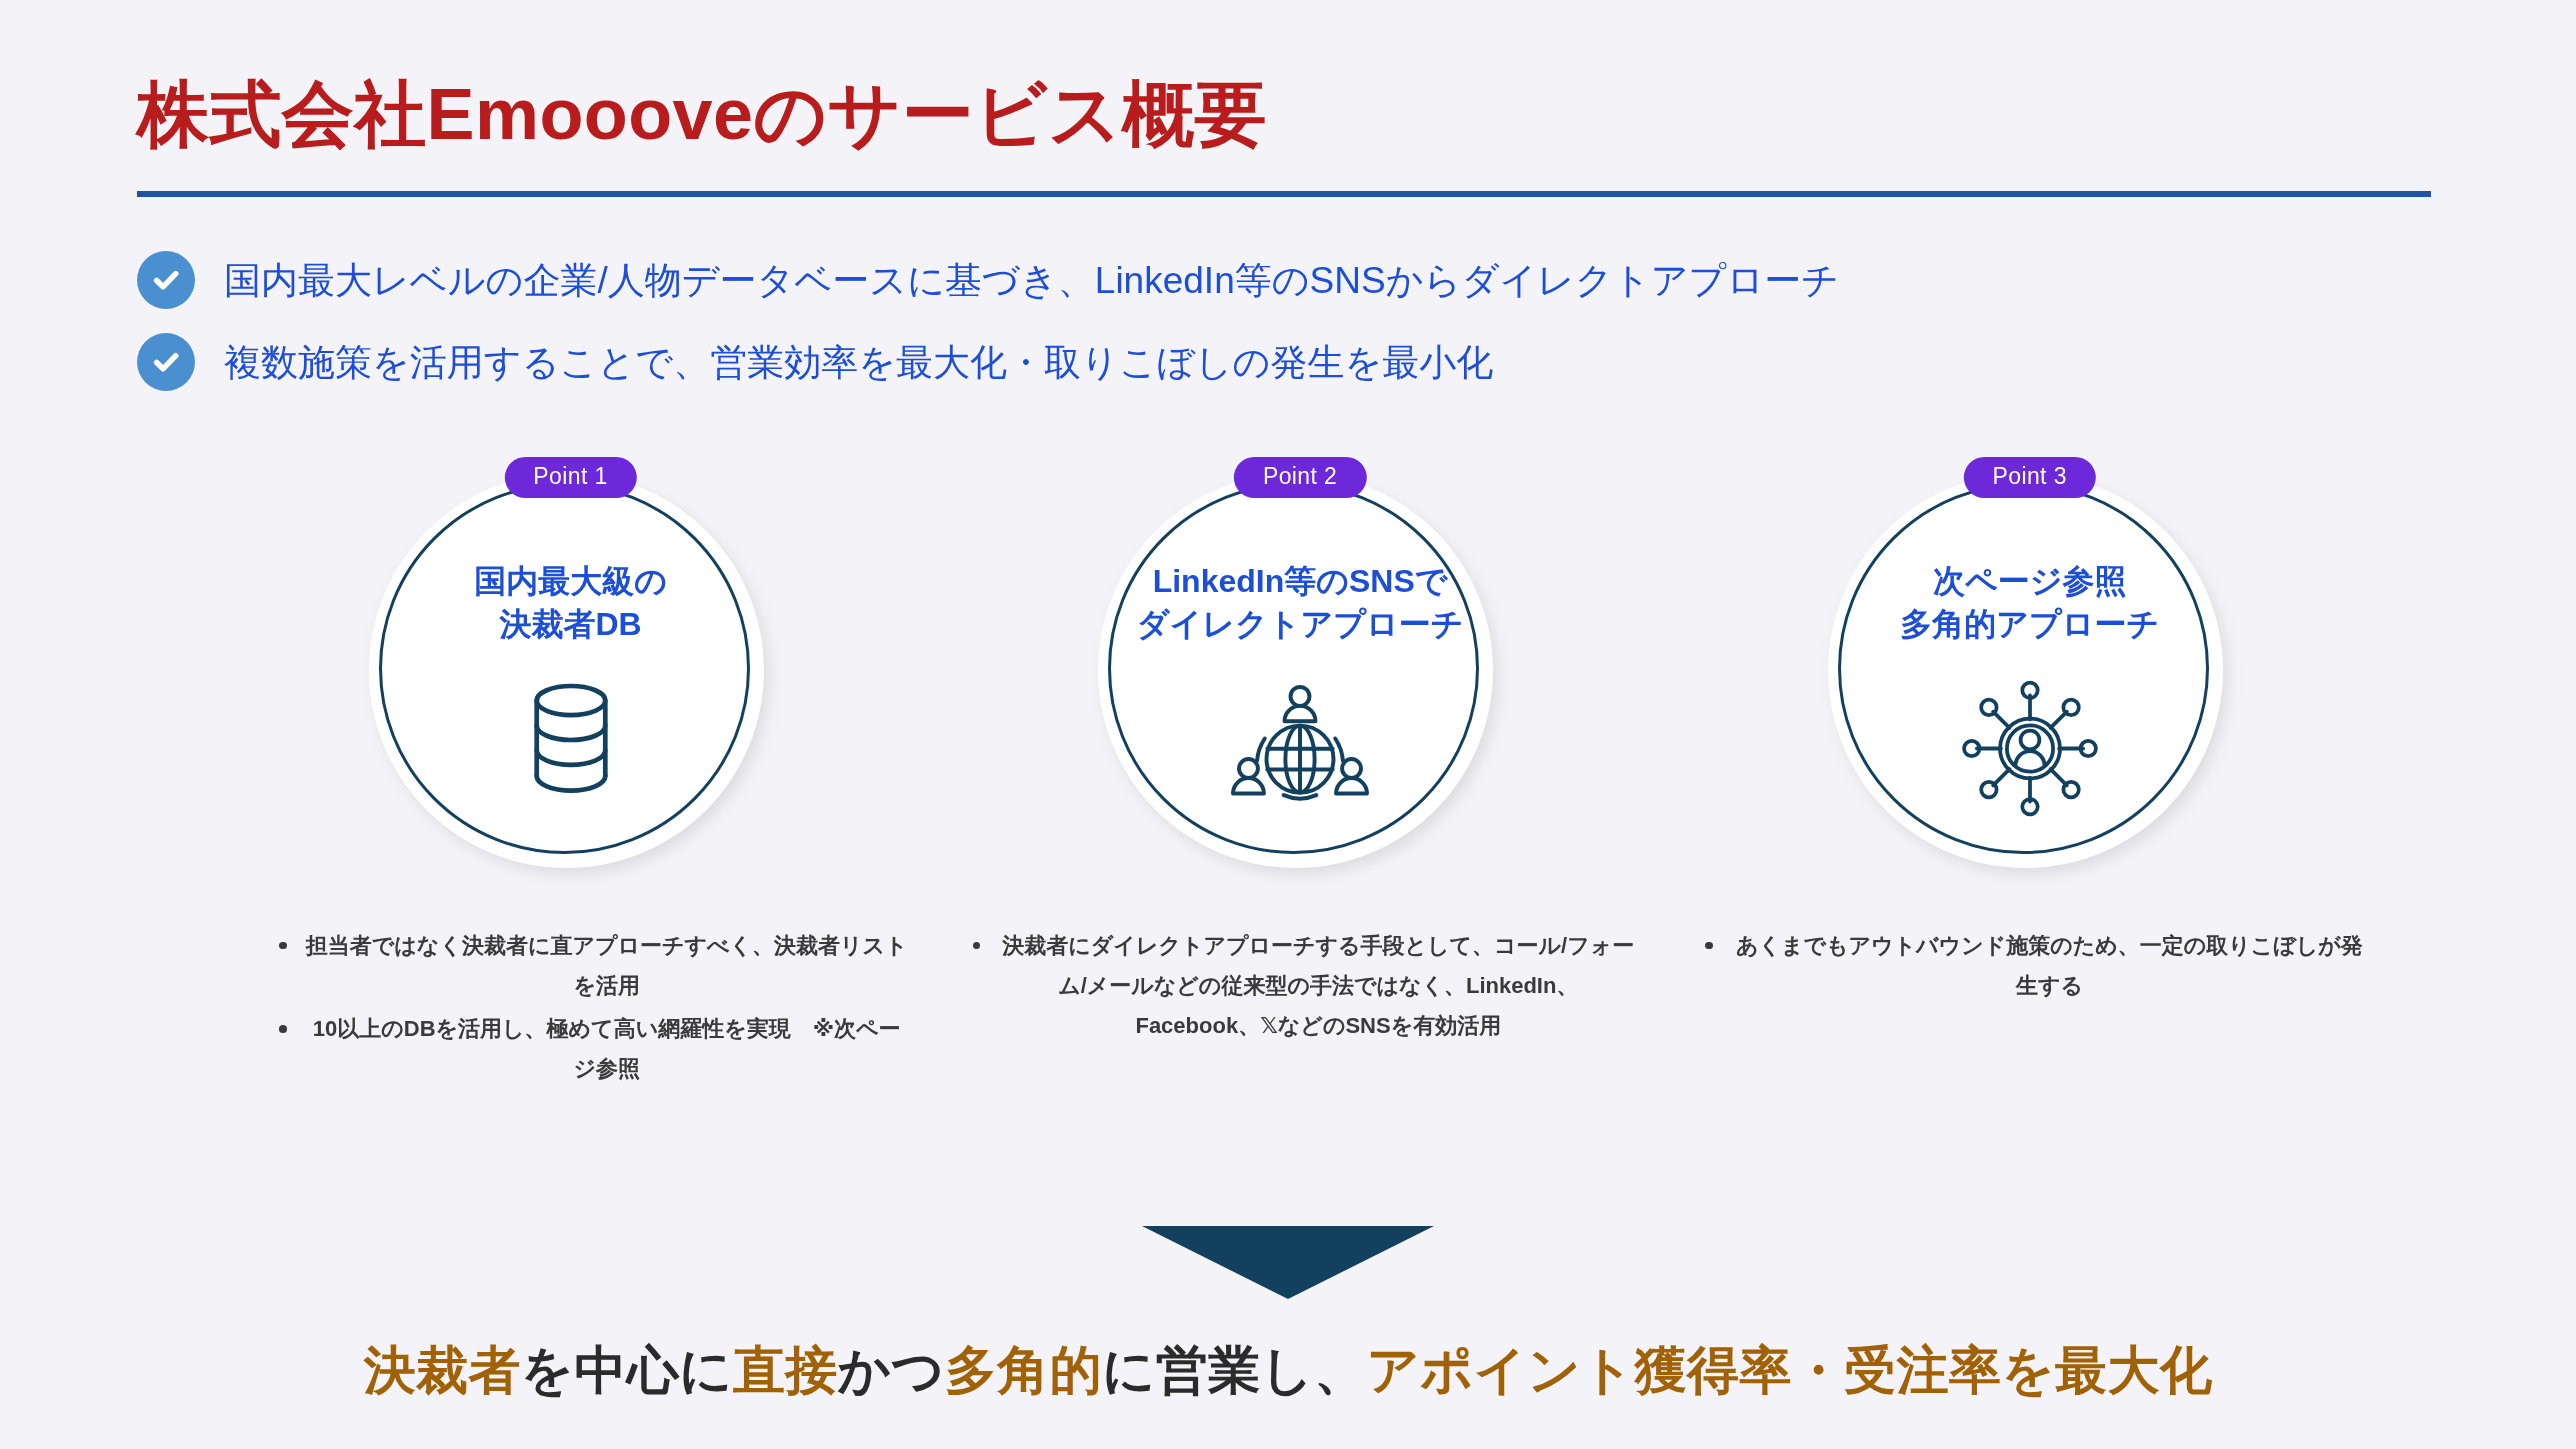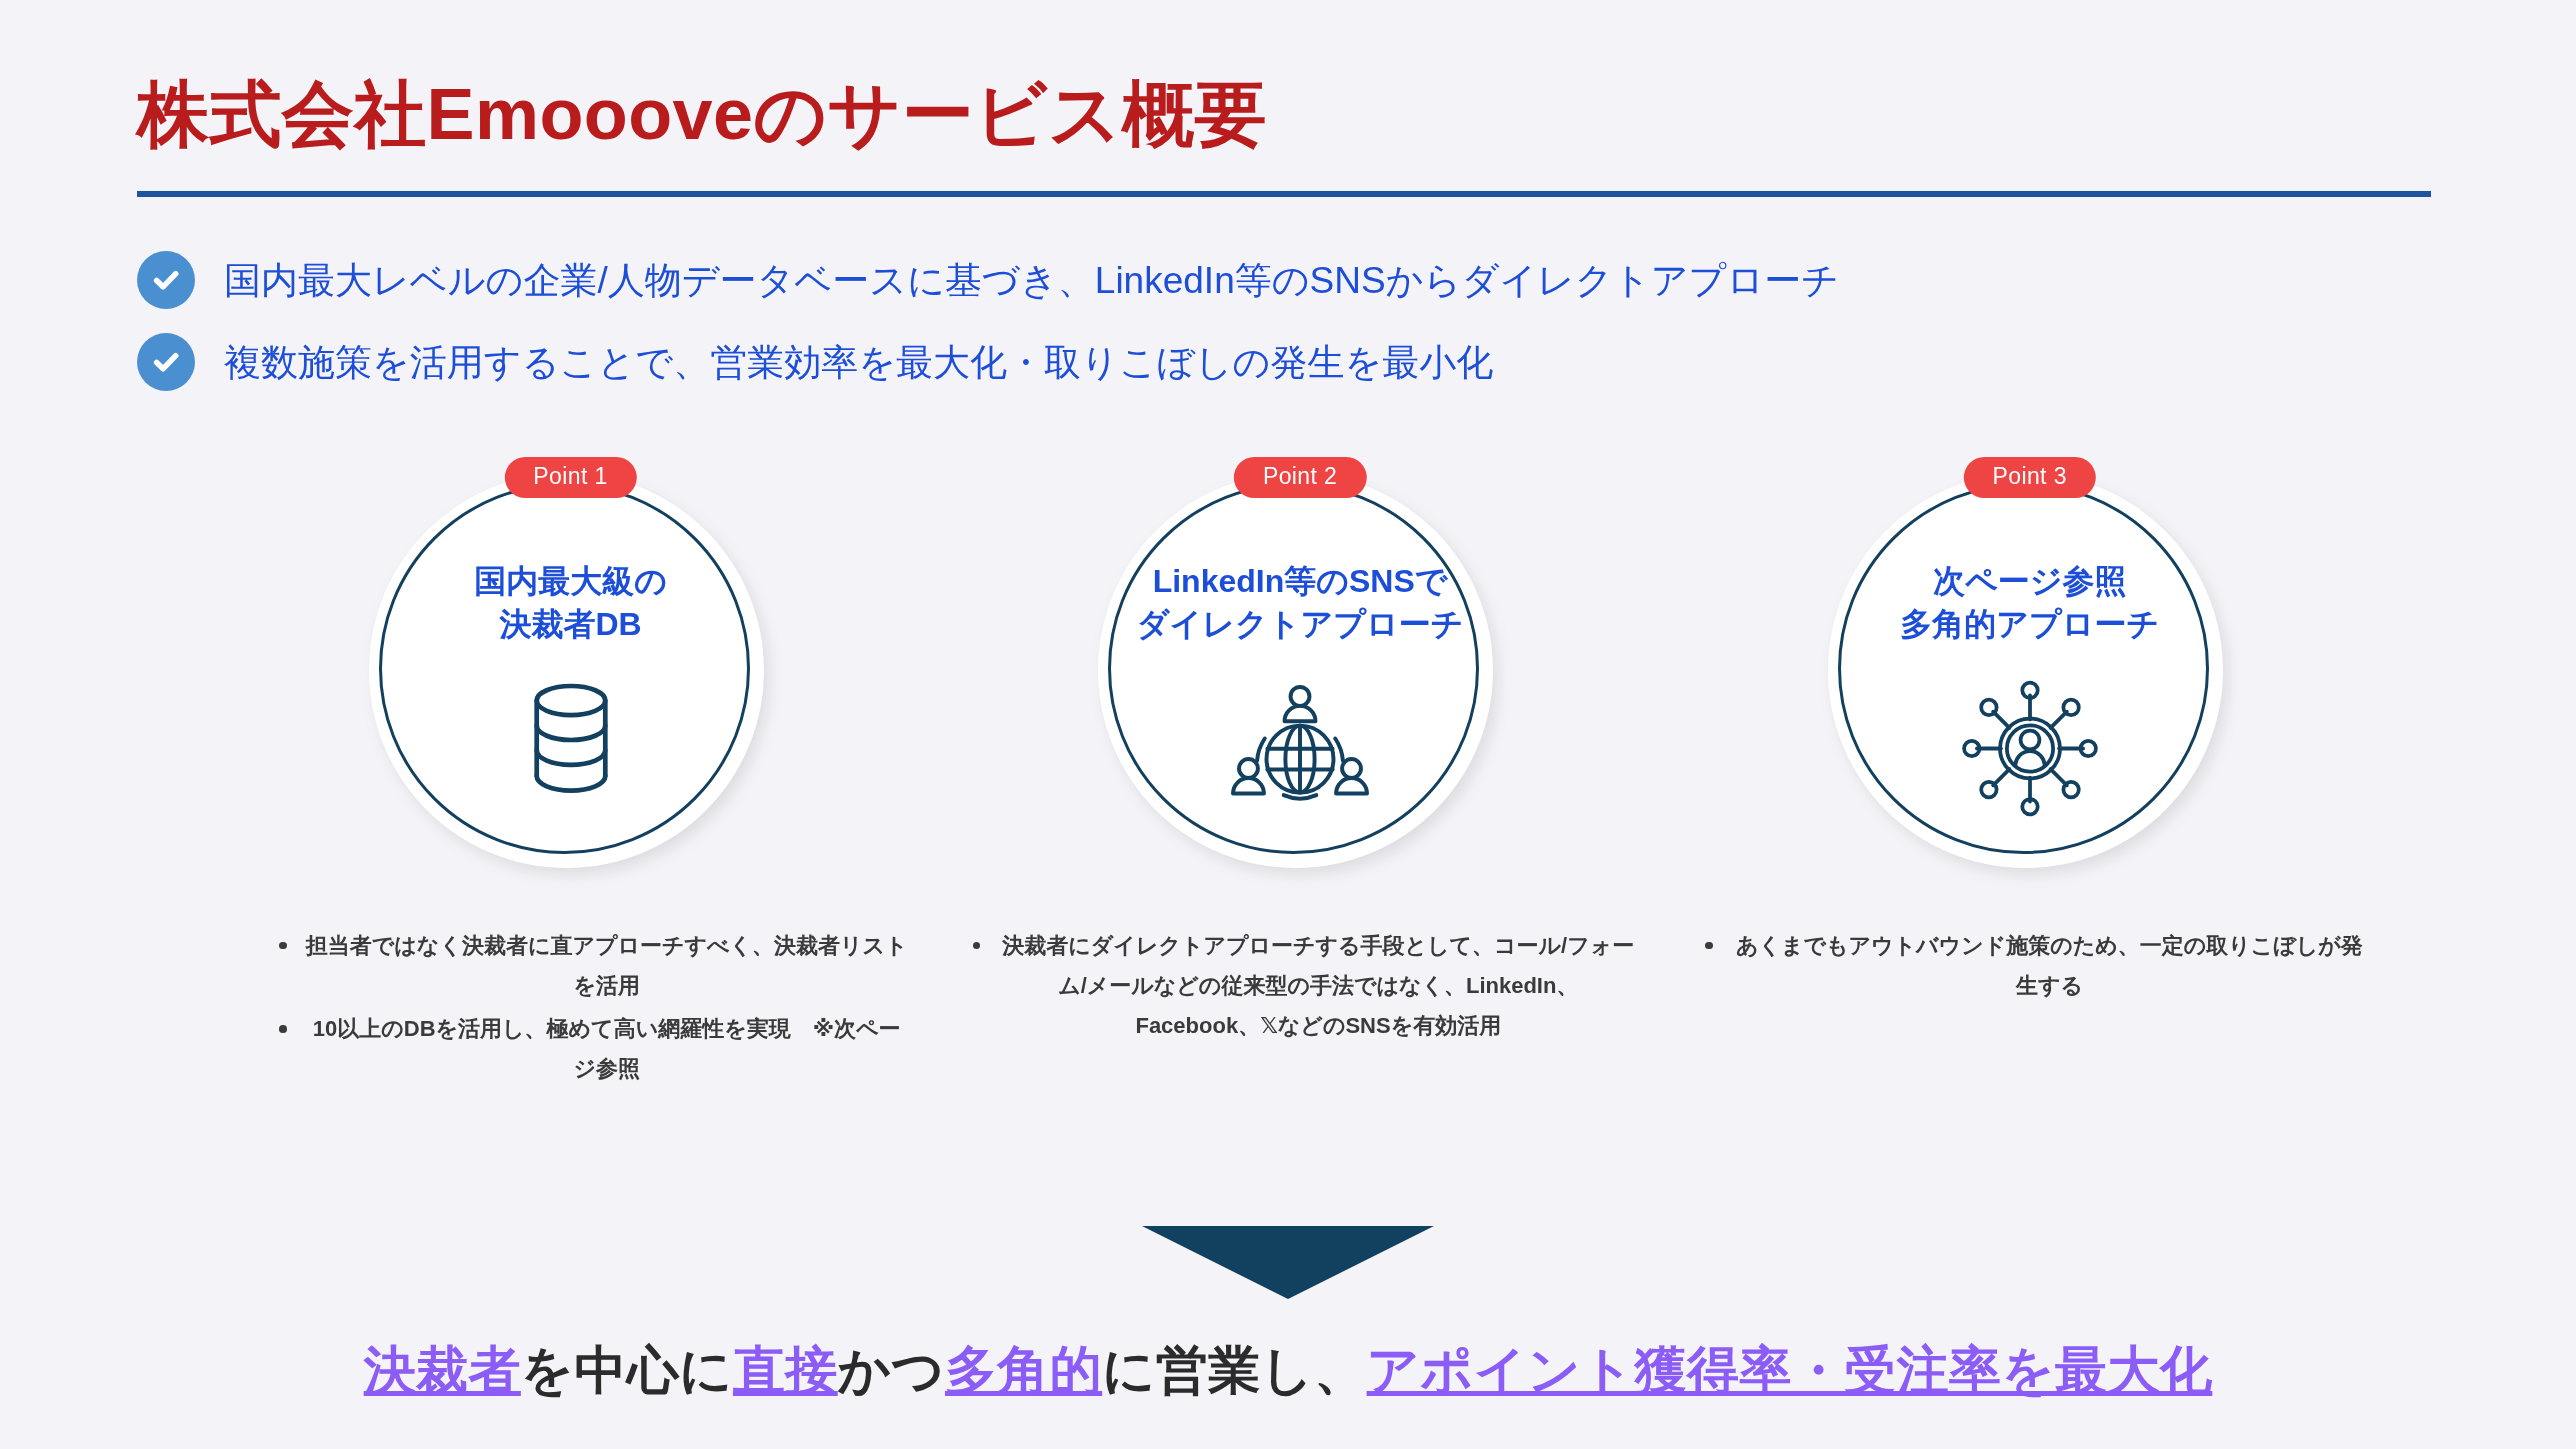--- a/index.html
+++ b/index.html
@@ -109,21 +109,21 @@
     height: 371px;
     border-radius: 50%;
     border: 3.4px solid #13405e;
     box-sizing: border-box;
   }
   .point-badge {
     position: absolute;
     left: 50%;
     transform: translateX(-50%);
     top: -6.9px;
-    background: #ef4444;
+    background: #6d28d9;
     color: #ffffff;
     font-size: 23px;
     font-weight: 400;
     padding: 6px 29px 7.7px;
     border-radius: 22px;
     z-index: 3;
     white-space: nowrap;
     letter-spacing: 0.4px;
   }
   .circle-head {
@@ -199,21 +199,21 @@
     left: 0;
     right: 0;
     top: 1336px;
     text-align: center;
     font-size: 52px;
     font-weight: bold;
     color: #2b2b2b;
     white-space: nowrap;
     letter-spacing: 0.4px;
   }
-  .hl { color: #8b5cf6; text-decoration: underline; }
+  .hl { color: #a16207; }
 </style>
 </head>
 <body>
 
 <div class="slide-title">株式会社Emoooveのサービス概要</div>
 <div class="title-rule"></div>
 
 <div class="lead-list">
   <div class="lead-row">
     <span class="check-circle">

